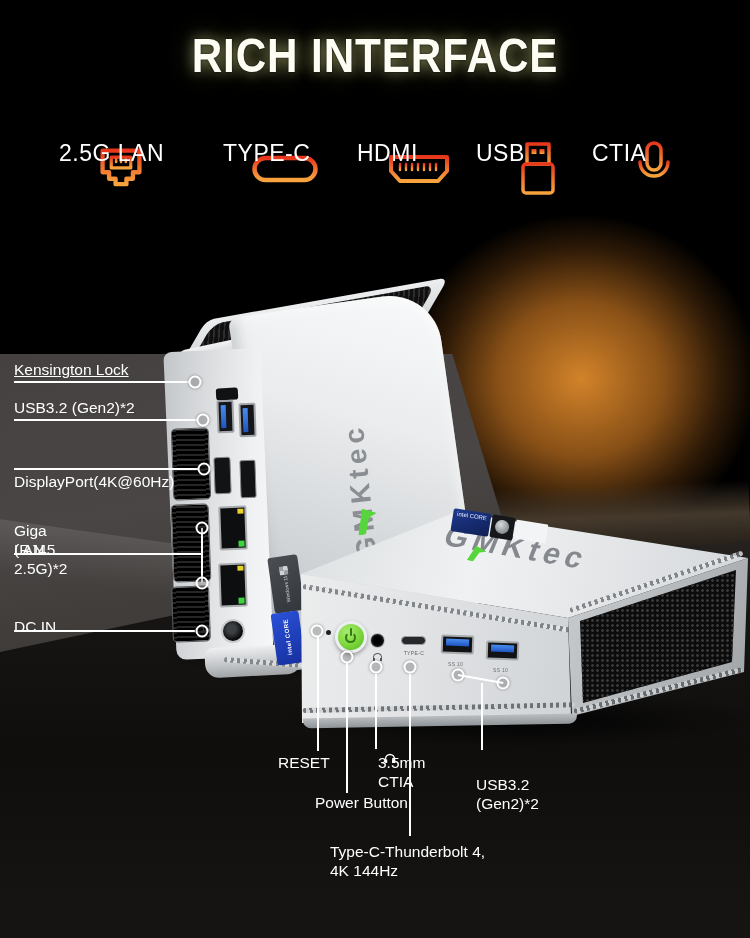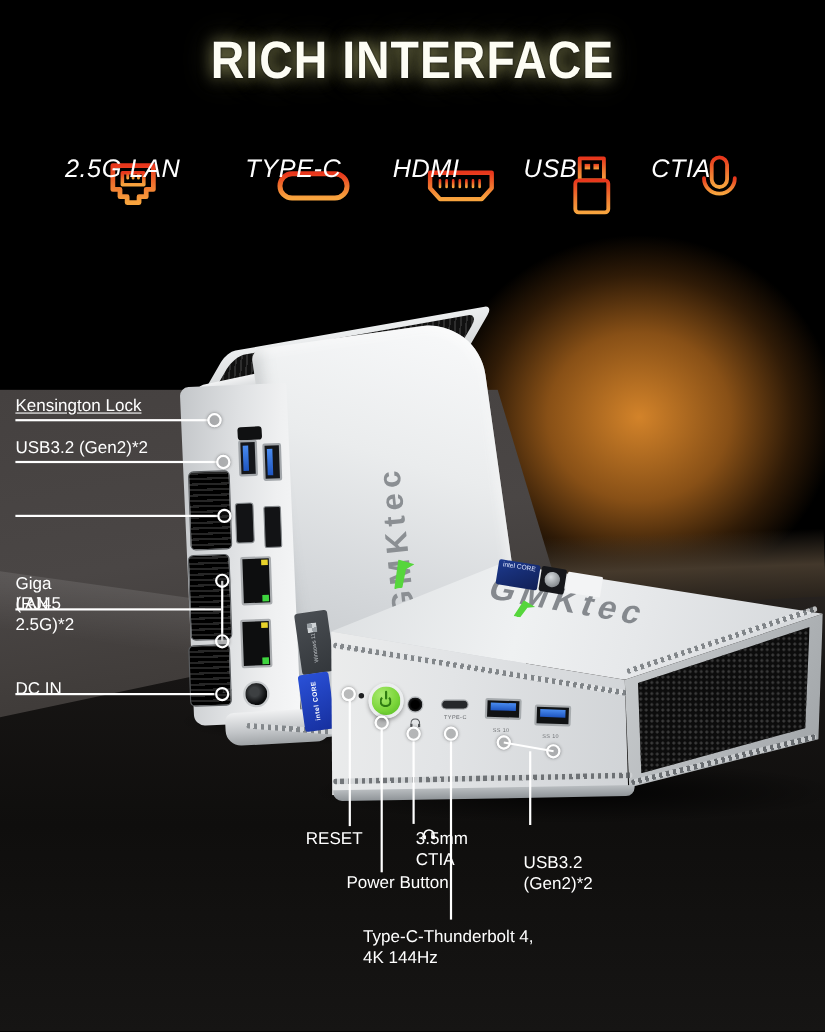--- a/index.html
+++ b/index.html
@@ -30,21 +30,21 @@
   
   .title{left:0;top:28px;width:750px;text-align:center;font-size:48px;font-weight:bold;
     letter-spacing:1px;color:#fdfdf4;transform:scaleX(.88);
     text-shadow:0 0 2px #000,0 0 14px rgba(228,228,150,.55),0 0 30px rgba(205,205,120,.35);}
   .subtitle{left:0;top:93px;width:750px;text-align:center;font-size:21px;color:#fff;}
 
   
   .port-item{top:134px;width:124px;text-align:center;}
   .pi-0{left:59px}.pi-1{left:223px}.pi-2{left:357px}.pi-3{left:476px}.pi-4{left:592px}
   .pi-iconbox{position:relative;display:flex;width:100%;height:70px;align-items:center;justify-content:center;}
-  .pi-label{position:relative;display:block;margin-top:6px;font-size:23px;color:#fff;letter-spacing:.5px;font-style:italic;}
+  .pi-label{position:relative;display:block;margin-top:6px;font-size:23px;color:#fff;letter-spacing:.5px;}
   .pi-iconbox svg{position:relative;}
 
   
   .mk{width:13px;height:13px;border:2.5px solid #fff;border-radius:50%;
       background:rgba(40,40,40,.25);transform:translate(-50%,-50%);
       box-shadow:0 0 3px rgba(0,0,0,.45);}
   .hline{height:1.6px;background:#fff;}
   .vline{width:1.6px;background:#fff;}
   .lbl{font-size:15.5px;color:#fff;line-height:19px;}
 
@@ -348,20 +348,21 @@
   <div class="ss10 ss10b">SS 10</div>
 
   <div class="lbl c-kens">Kensington Lock</div>
   <div class="hline l-kens"></div>
   <div class="mk" style="left:195px;top:382px"></div>
 
   <div class="lbl c-usbr">USB3.2  (Gen2)*2</div>
   <div class="hline l-usbr"></div>
   <div class="mk" style="left:203px;top:420px"></div>
 
+  <div class="lbl c-dp">DisplayPort(4K@60Hz)</div>
   <div class="hline l-hdmi"></div>
   <div class="mk" style="left:204px;top:469px"></div>
 
   <div class="lbl c-lan">
     <span>Giga LAN</span>
       <br>
     <span>(RJ45 2.5G)*2</span>
   </div>
   <div class="hline l-lan"></div>
   <div class="vline vl-lan"></div>

